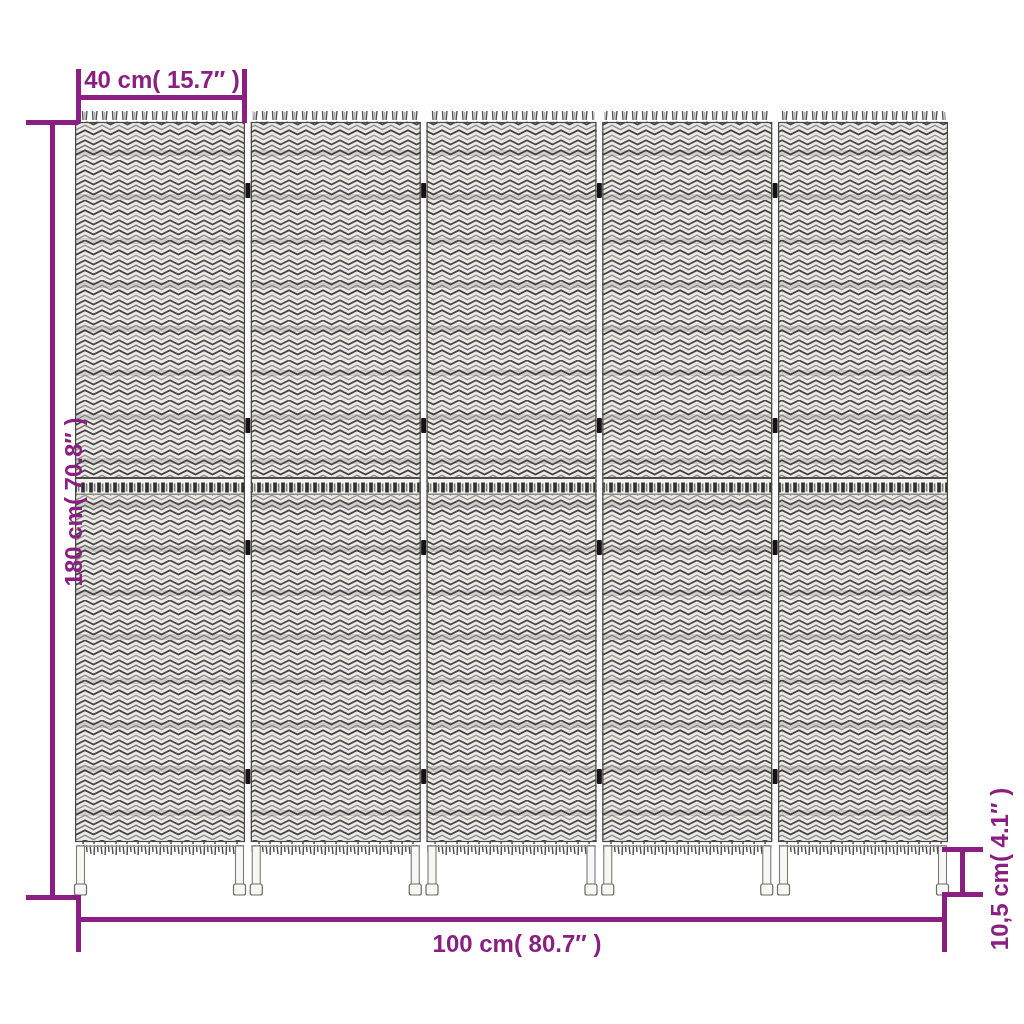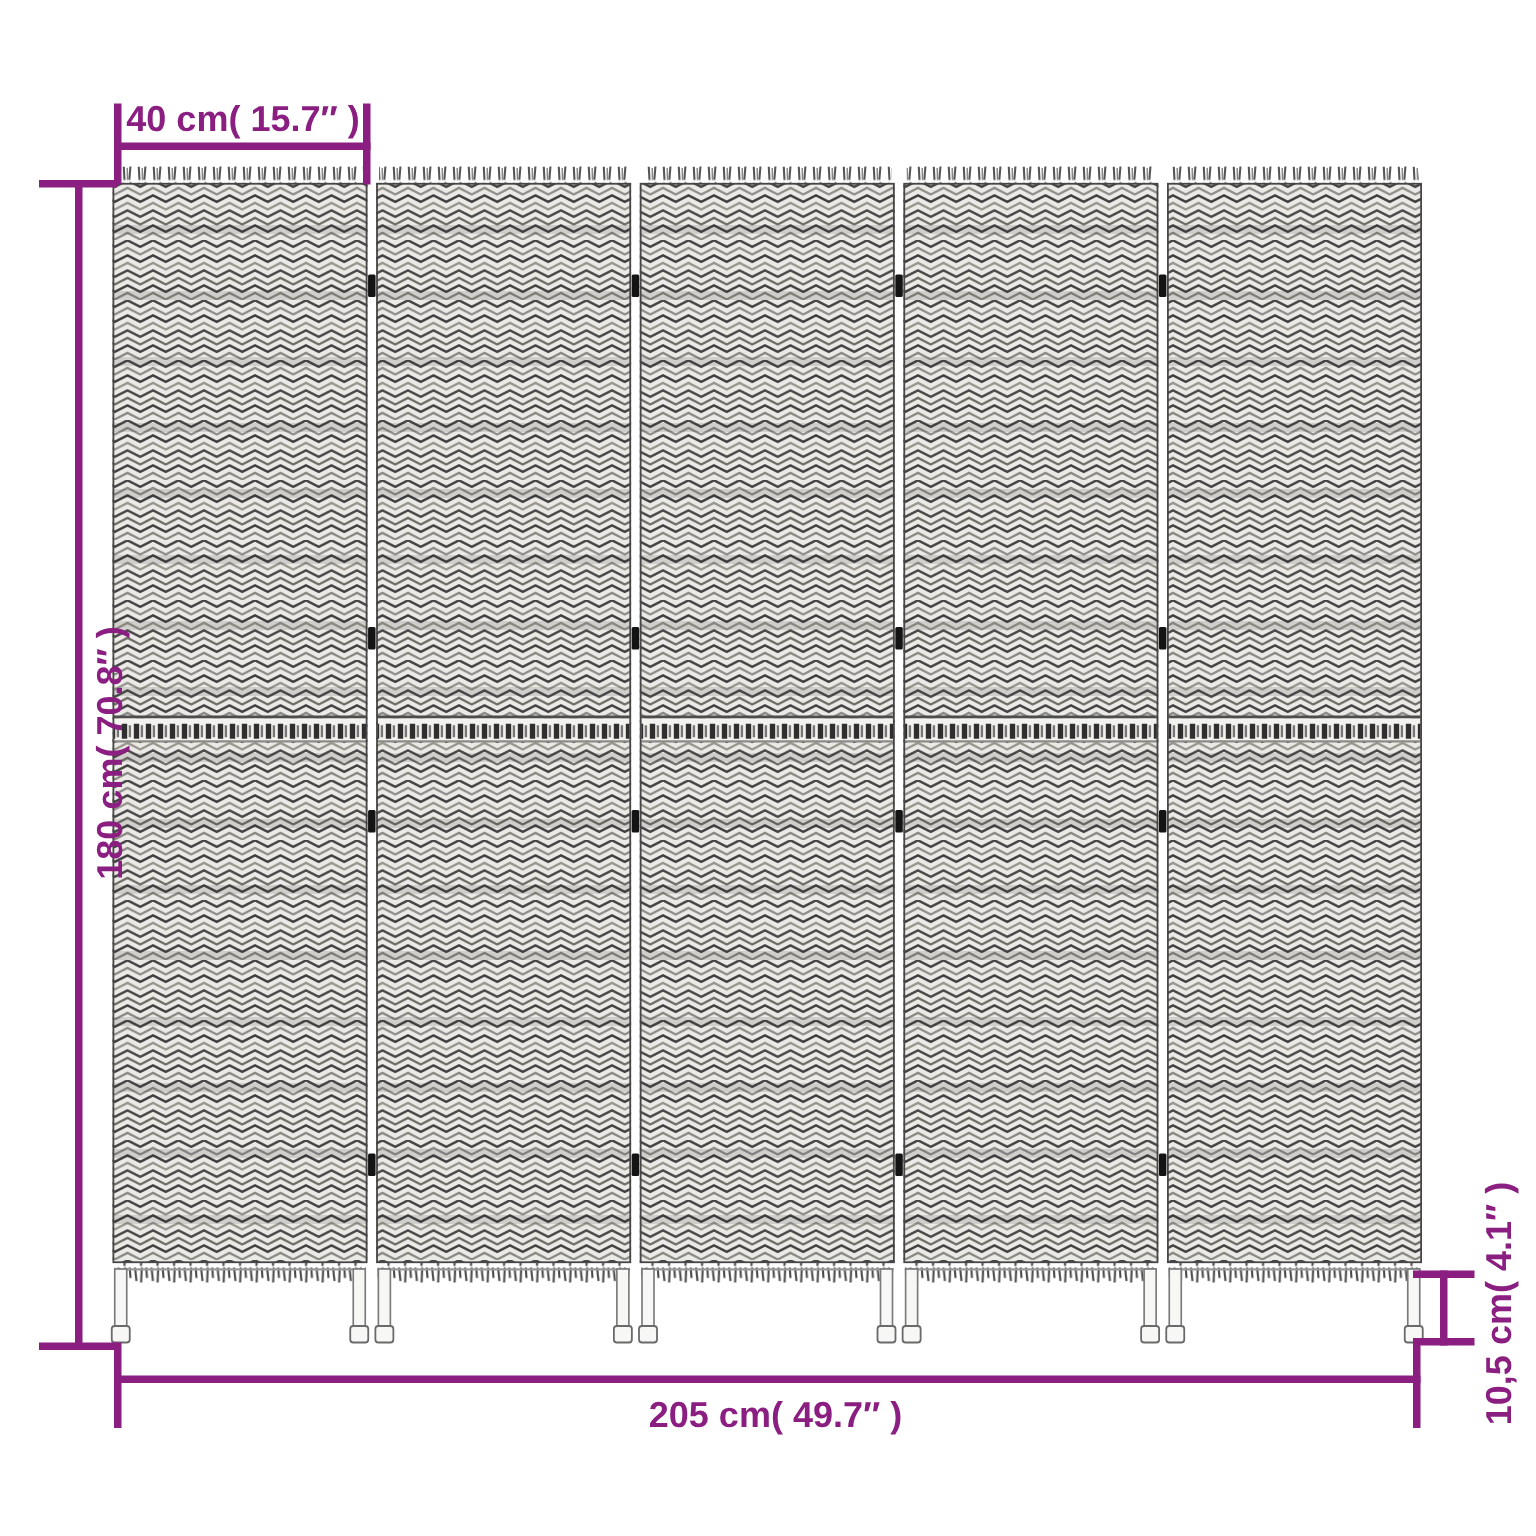--- a/index.html
+++ b/index.html
@@ -167,21 +167,21 @@
     <div class="dim-line" style="left:50px;top:122px;width:5px;height:778px"></div>
     <div class="dim-line" style="left:26px;top:120px;width:52px;height:5px"></div>
     <div class="dim-line" style="left:26px;top:895px;width:52px;height:5px"></div>
     <div class="dim-label rot" style="left:74px;top:502px">180 cm( 70.8″ )</div>
   </div>
 
   <div>
     <div class="dim-line" style="left:76px;top:895px;width:5px;height:57px"></div>
     <div class="dim-line" style="left:942px;top:895px;width:5px;height:57px"></div>
     <div class="dim-line" style="left:76px;top:917px;width:871px;height:5px"></div>
-    <div class="dim-label" style="left:517px;top:944px">205 cm( 49.7″ )</div>
+    <div class="dim-label" style="left:517px;top:944px">100 cm( 80.7″ )</div>
   </div>
 
   <div>
     <div class="dim-line" style="left:942px;top:847px;width:41px;height:5px"></div>
     <div class="dim-line" style="left:942px;top:892px;width:41px;height:5px"></div>
     <div class="dim-line" style="left:960px;top:847px;width:5px;height:50px"></div>
     <div class="dim-label rot" style="left:1000px;top:869px">10,5 cm( 4.1″ )</div>
   </div>
 
 </div>

